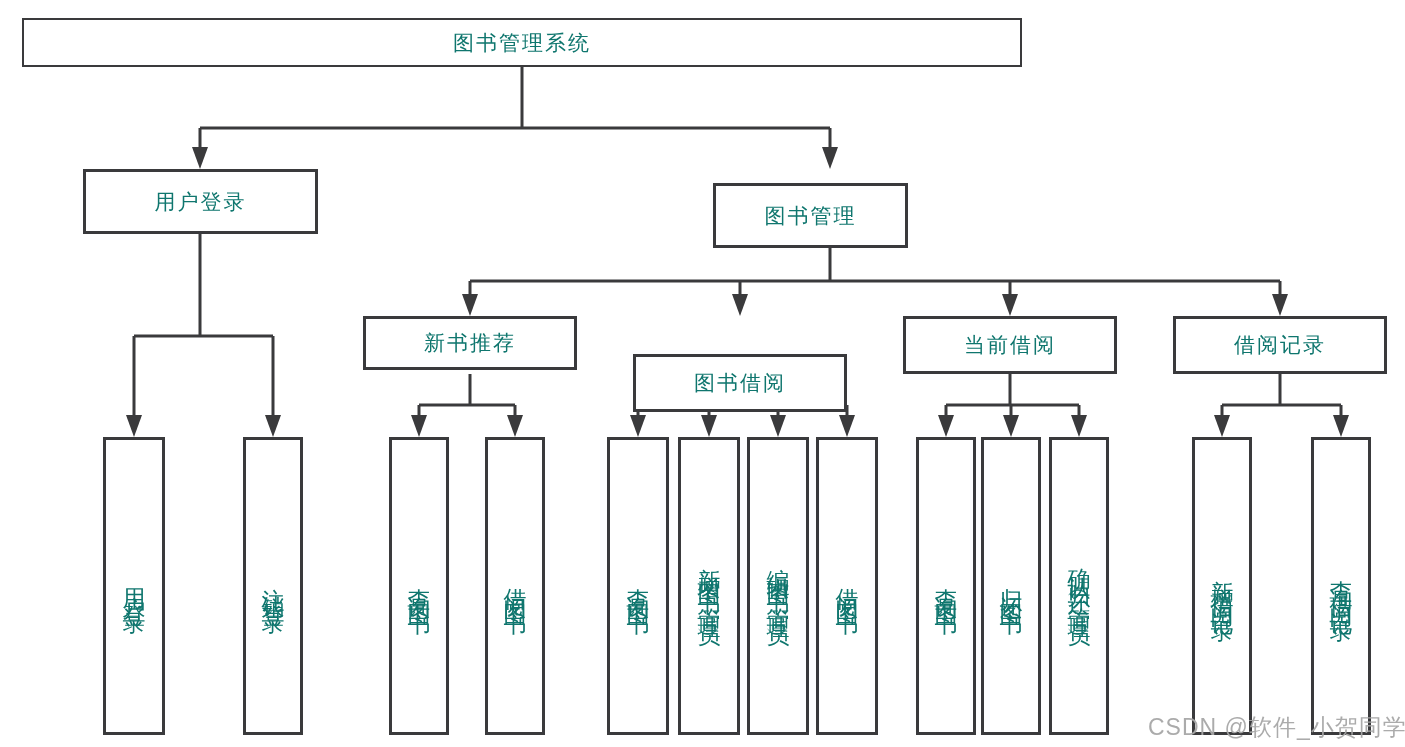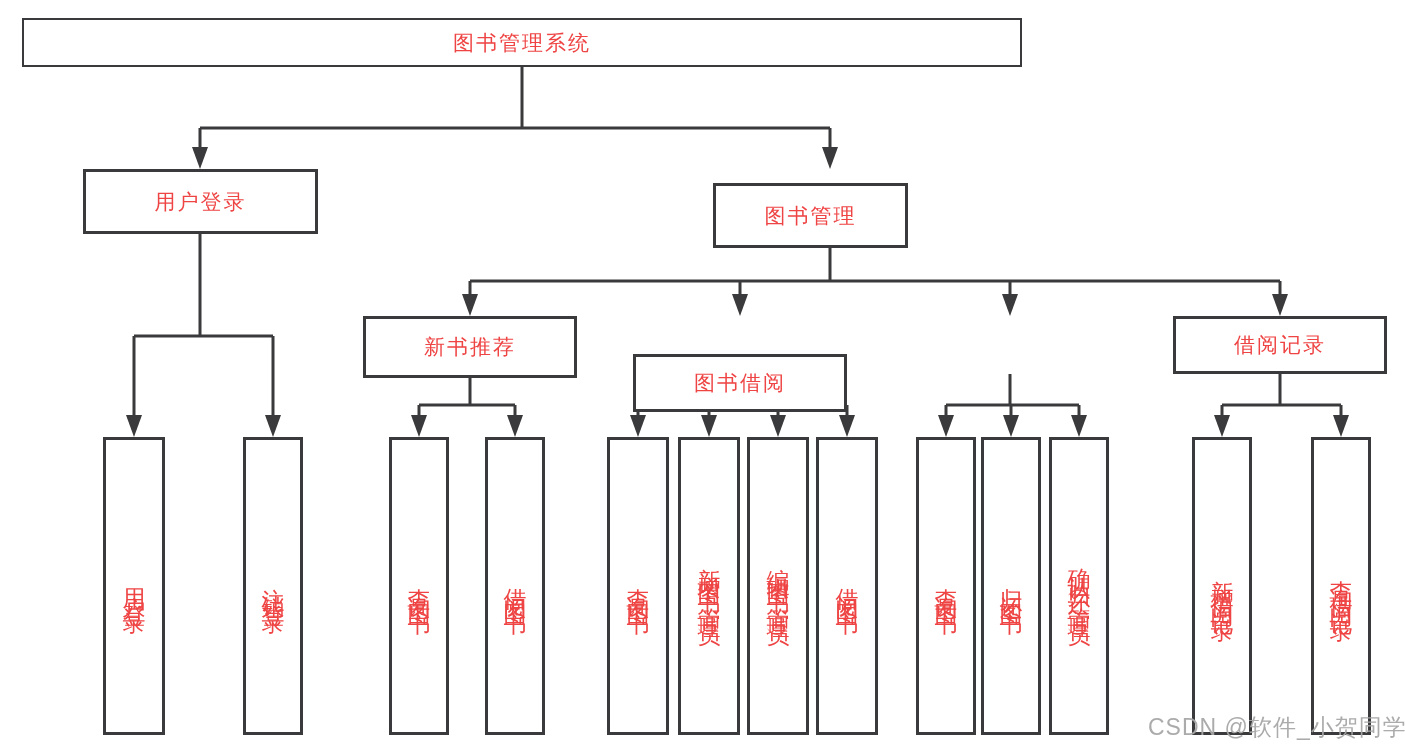--- a/index.html
+++ b/index.html
@@ -19,21 +19,21 @@
     position: absolute;
     left: 0; top: 0;
     width: 1405px; height: 747px;
     z-index: 1;
   }
   .node {
     position: absolute;
     box-sizing: border-box;
     background: #ffffff;
     border: 3px solid #3a3a3c;
-    color: #ef4444;
+    color: #0f766e;
     display: flex;
     align-items: center;
     justify-content: center;
     z-index: 2;
   }
   .node.h {
     font-size: 21px;
     letter-spacing: 2px;
   }
   .node.root {
@@ -112,22 +112,23 @@
       <polygon fill="#3a3a3c" stroke="none" points="1214,415 1230,415 1222,437"></polygon>
       <polygon fill="#3a3a3c" stroke="none" points="1333,415 1349,415 1341,437"></polygon>
     </g>
   </svg>
 
   <div class="node h root" style="left:22px; top:18px; width:1000px; height:49px;">图书管理系统</div>
 
   <div class="node h" style="left:83px; top:169px; width:235px; height:65px;">用户登录</div>
   <div class="node h" style="left:713px; top:183px; width:195px; height:65px;">图书管理</div>
 
-  <div class="node h" style="left:363px; top:316px; width:214px; height:62px;">新书推荐</div>
+  <div class="node h" style="left:363px; top:316px; width:214px; height:54px;">新书推荐</div>
   <div class="node h" style="left:633px; top:316px; width:214px; height:58px;margin-top:38px;">图书借阅</div>
+  <div class="node h" style="left:903px; top:316px; width:214px; height:58px;">当前借阅</div>
   <div class="node h" style="left:1173px; top:316px; width:214px; height:58px;">借阅记录</div>
 
   <div class="node v" style="left:103px; top:437px; width:62px; height:298px;">用户登录</div>
   <div class="node v" style="left:243px; top:437px; width:60px; height:298px;">注销登录</div>
 
   <div class="node v" style="left:389px; top:437px; width:60px; height:298px;">查询图书</div>
   <div class="node v" style="left:485px; top:437px; width:60px; height:298px;">借阅图书</div>
 
   <div class="node v" style="left:607px; top:437px; width:62px; height:298px;">查询图书</div>
   <div class="node v" style="left:678px; top:437px; width:62px; height:298px;">新增图书（管理员）</div>

